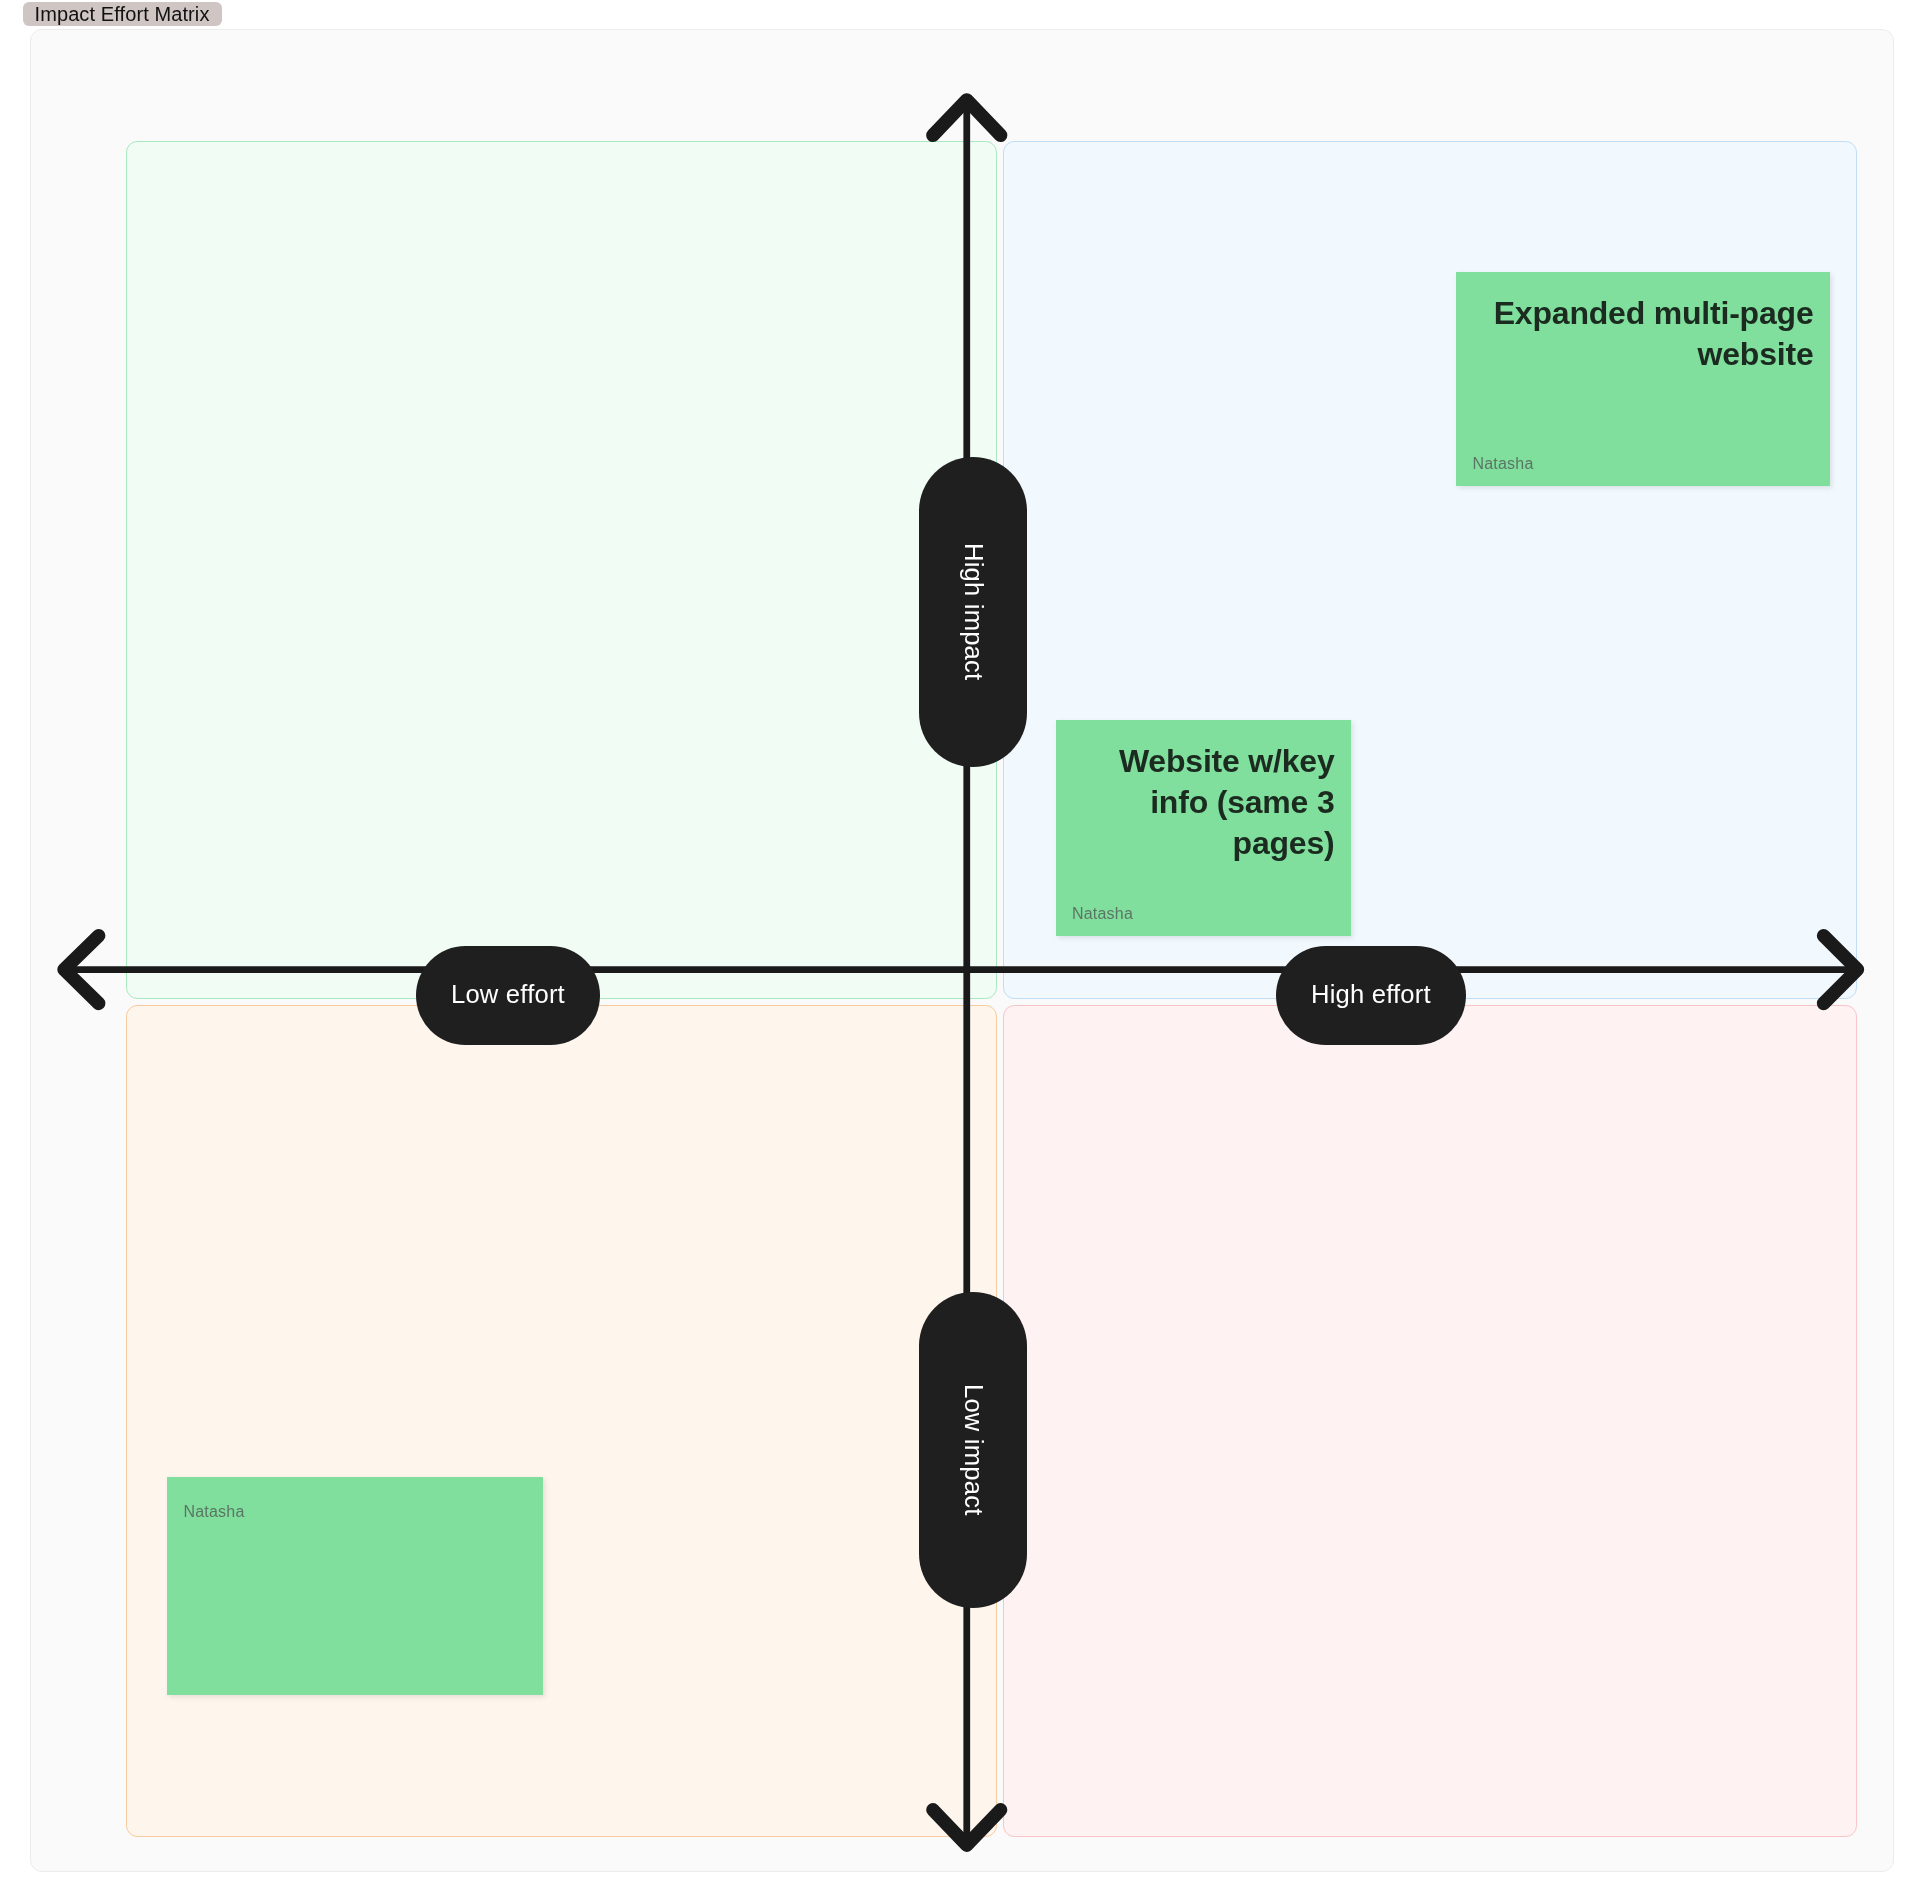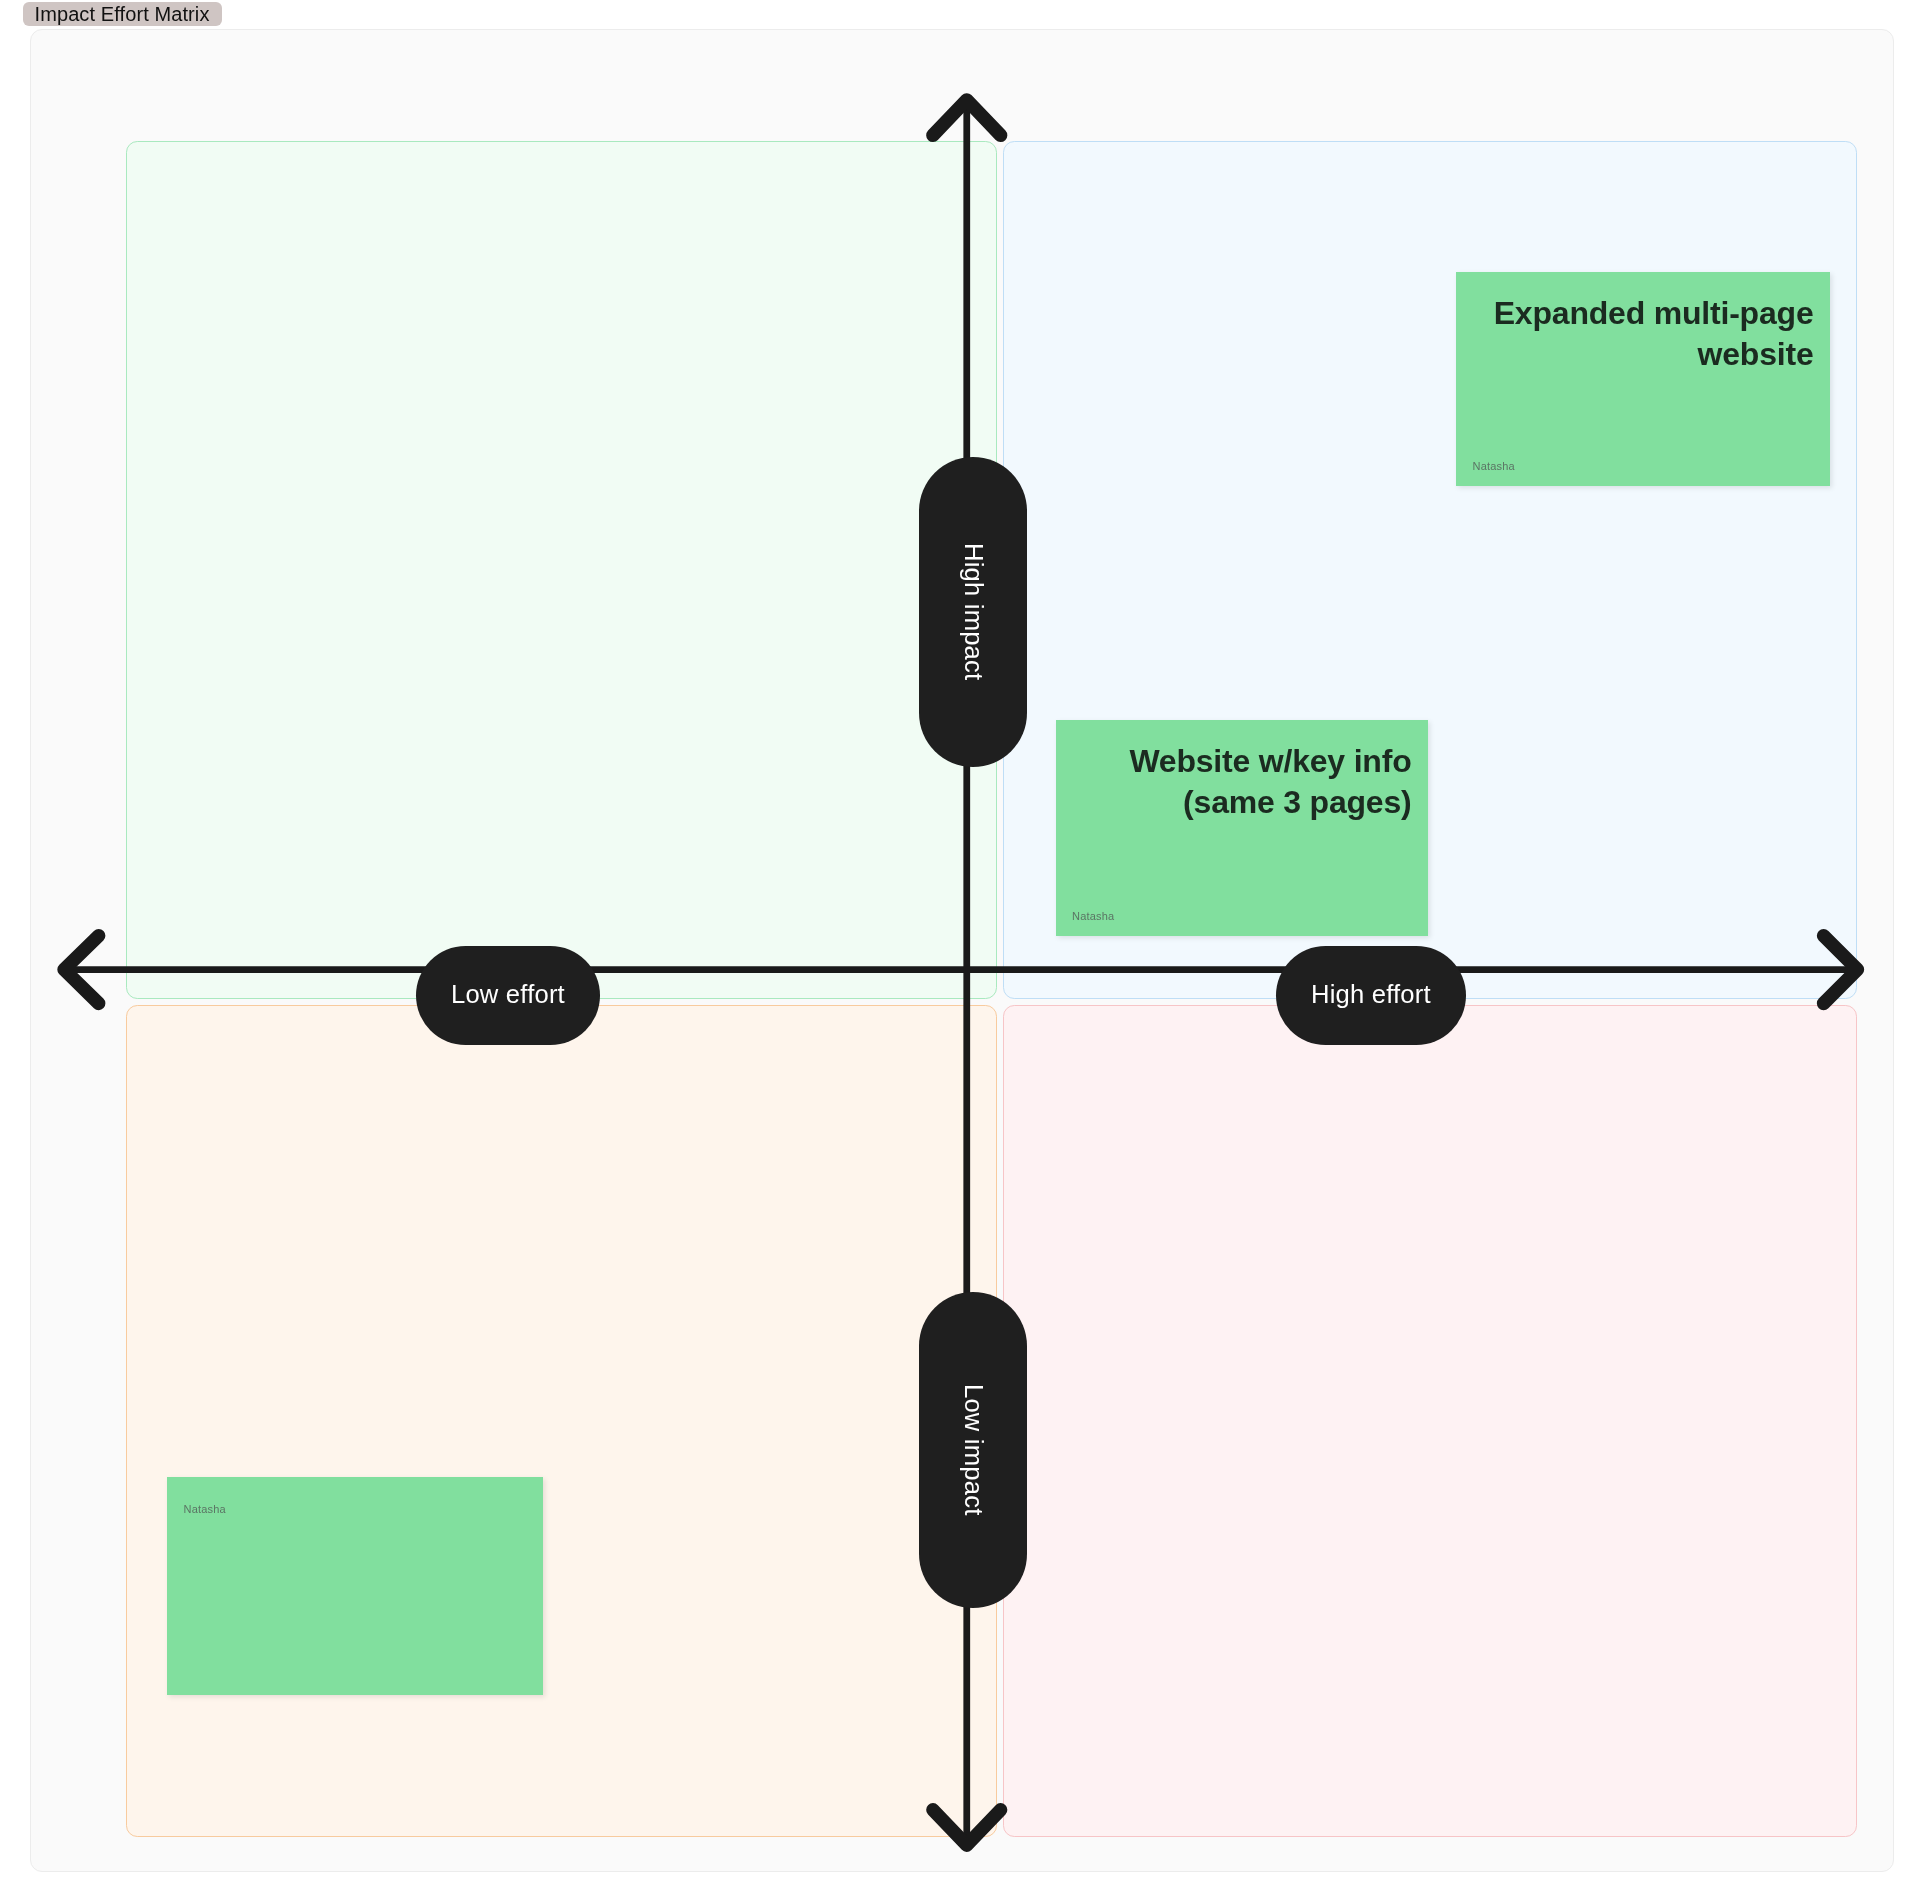--- a/index.html
+++ b/index.html
@@ -148,29 +148,29 @@
   .sticky .sticky-text {
     font-size: 32px;
     font-weight: bold;
     line-height: 1.28;
     color: #1b2b20;
     letter-spacing: -0.2px;
     word-break: break-word;
     text-align: right;
   }
   .sticky .sticky-author {
-    font-size: 11px;
+    font-size: 16px;
     line-height: 1;
     color: #5b7564;
     letter-spacing: 0.2px;
     margin-top: 6px;
   }
 
   .sticky-1 { left: 1425px; top: 242px;  width: 374px;  height: 214px; }
-  .sticky-2 { left: 1025px; top: 690px;  width: 372px;  height: 216px; padding-left: 16px; }
+  .sticky-2 { left: 1025px; top: 690px;  width: 295px;  height: 216px; padding-left: 16px; }
   .sticky-3 { left: 136px;  top: 1447px; width: 376px;  height: 218px; }
 </style>
 </head>
 <body>
 
 <div id="stage">
 
   <div class="title-badge">Impact Effort Matrix</div>
 
   <div class="board-frame">

